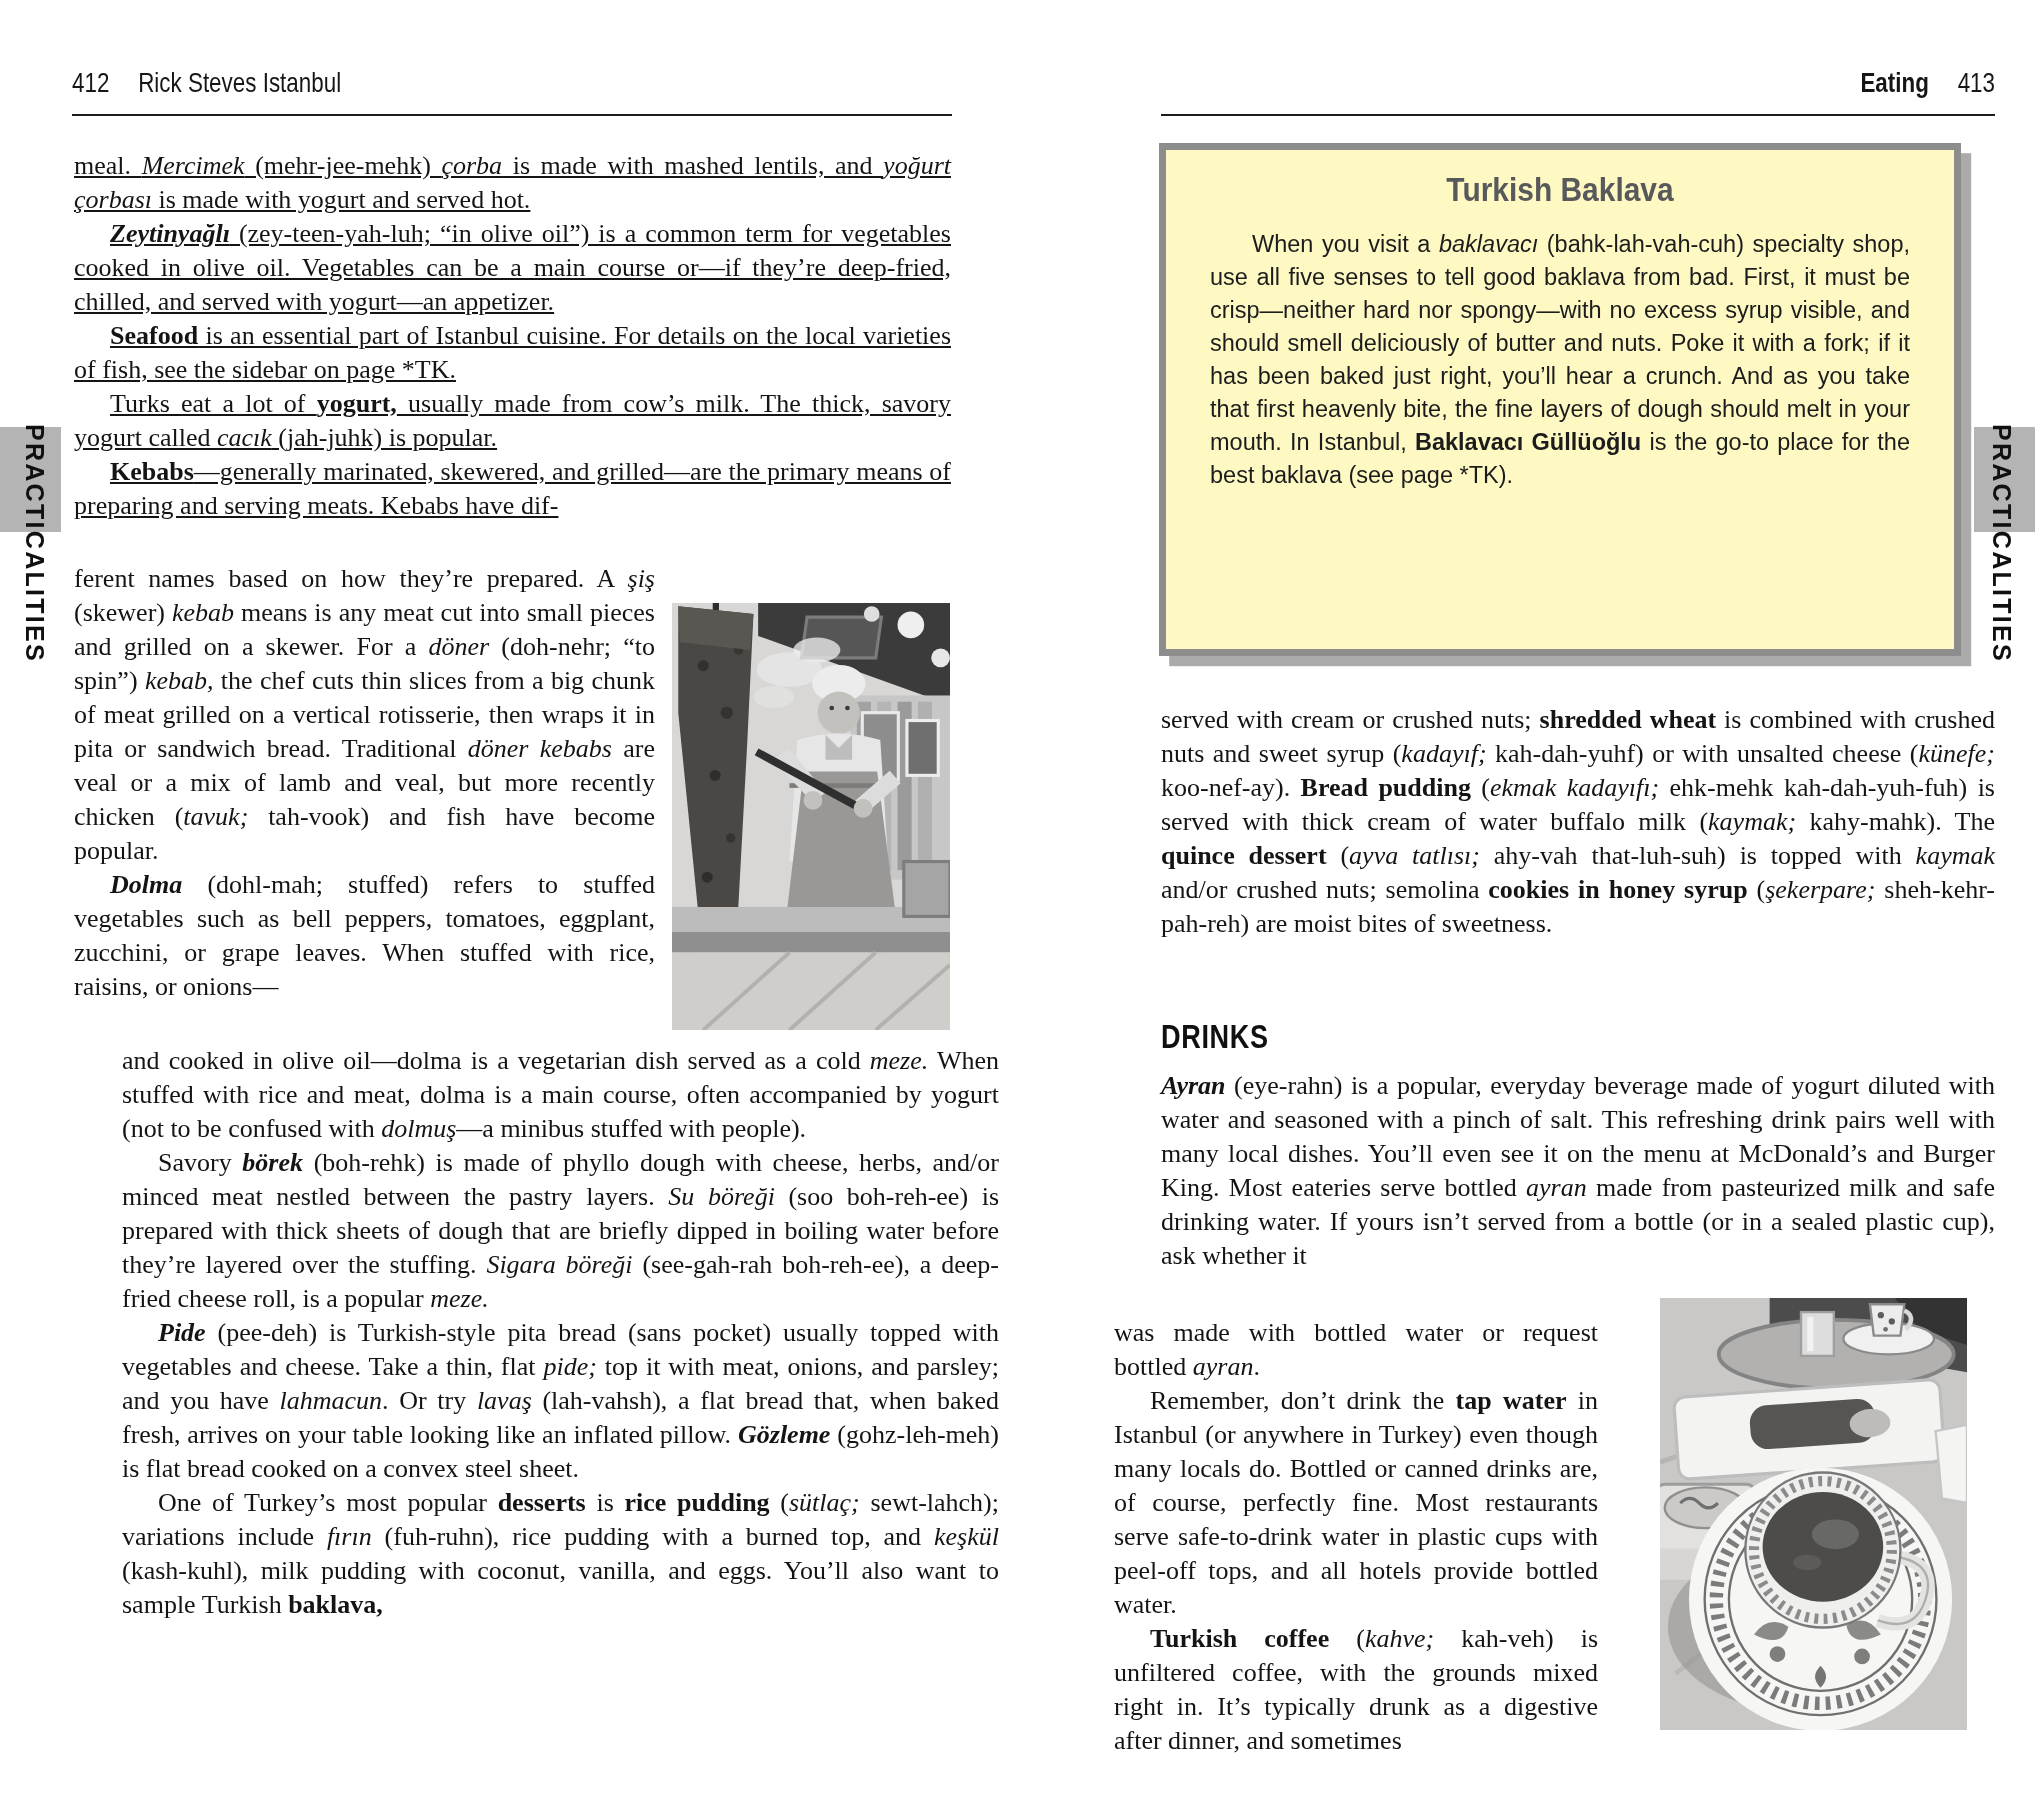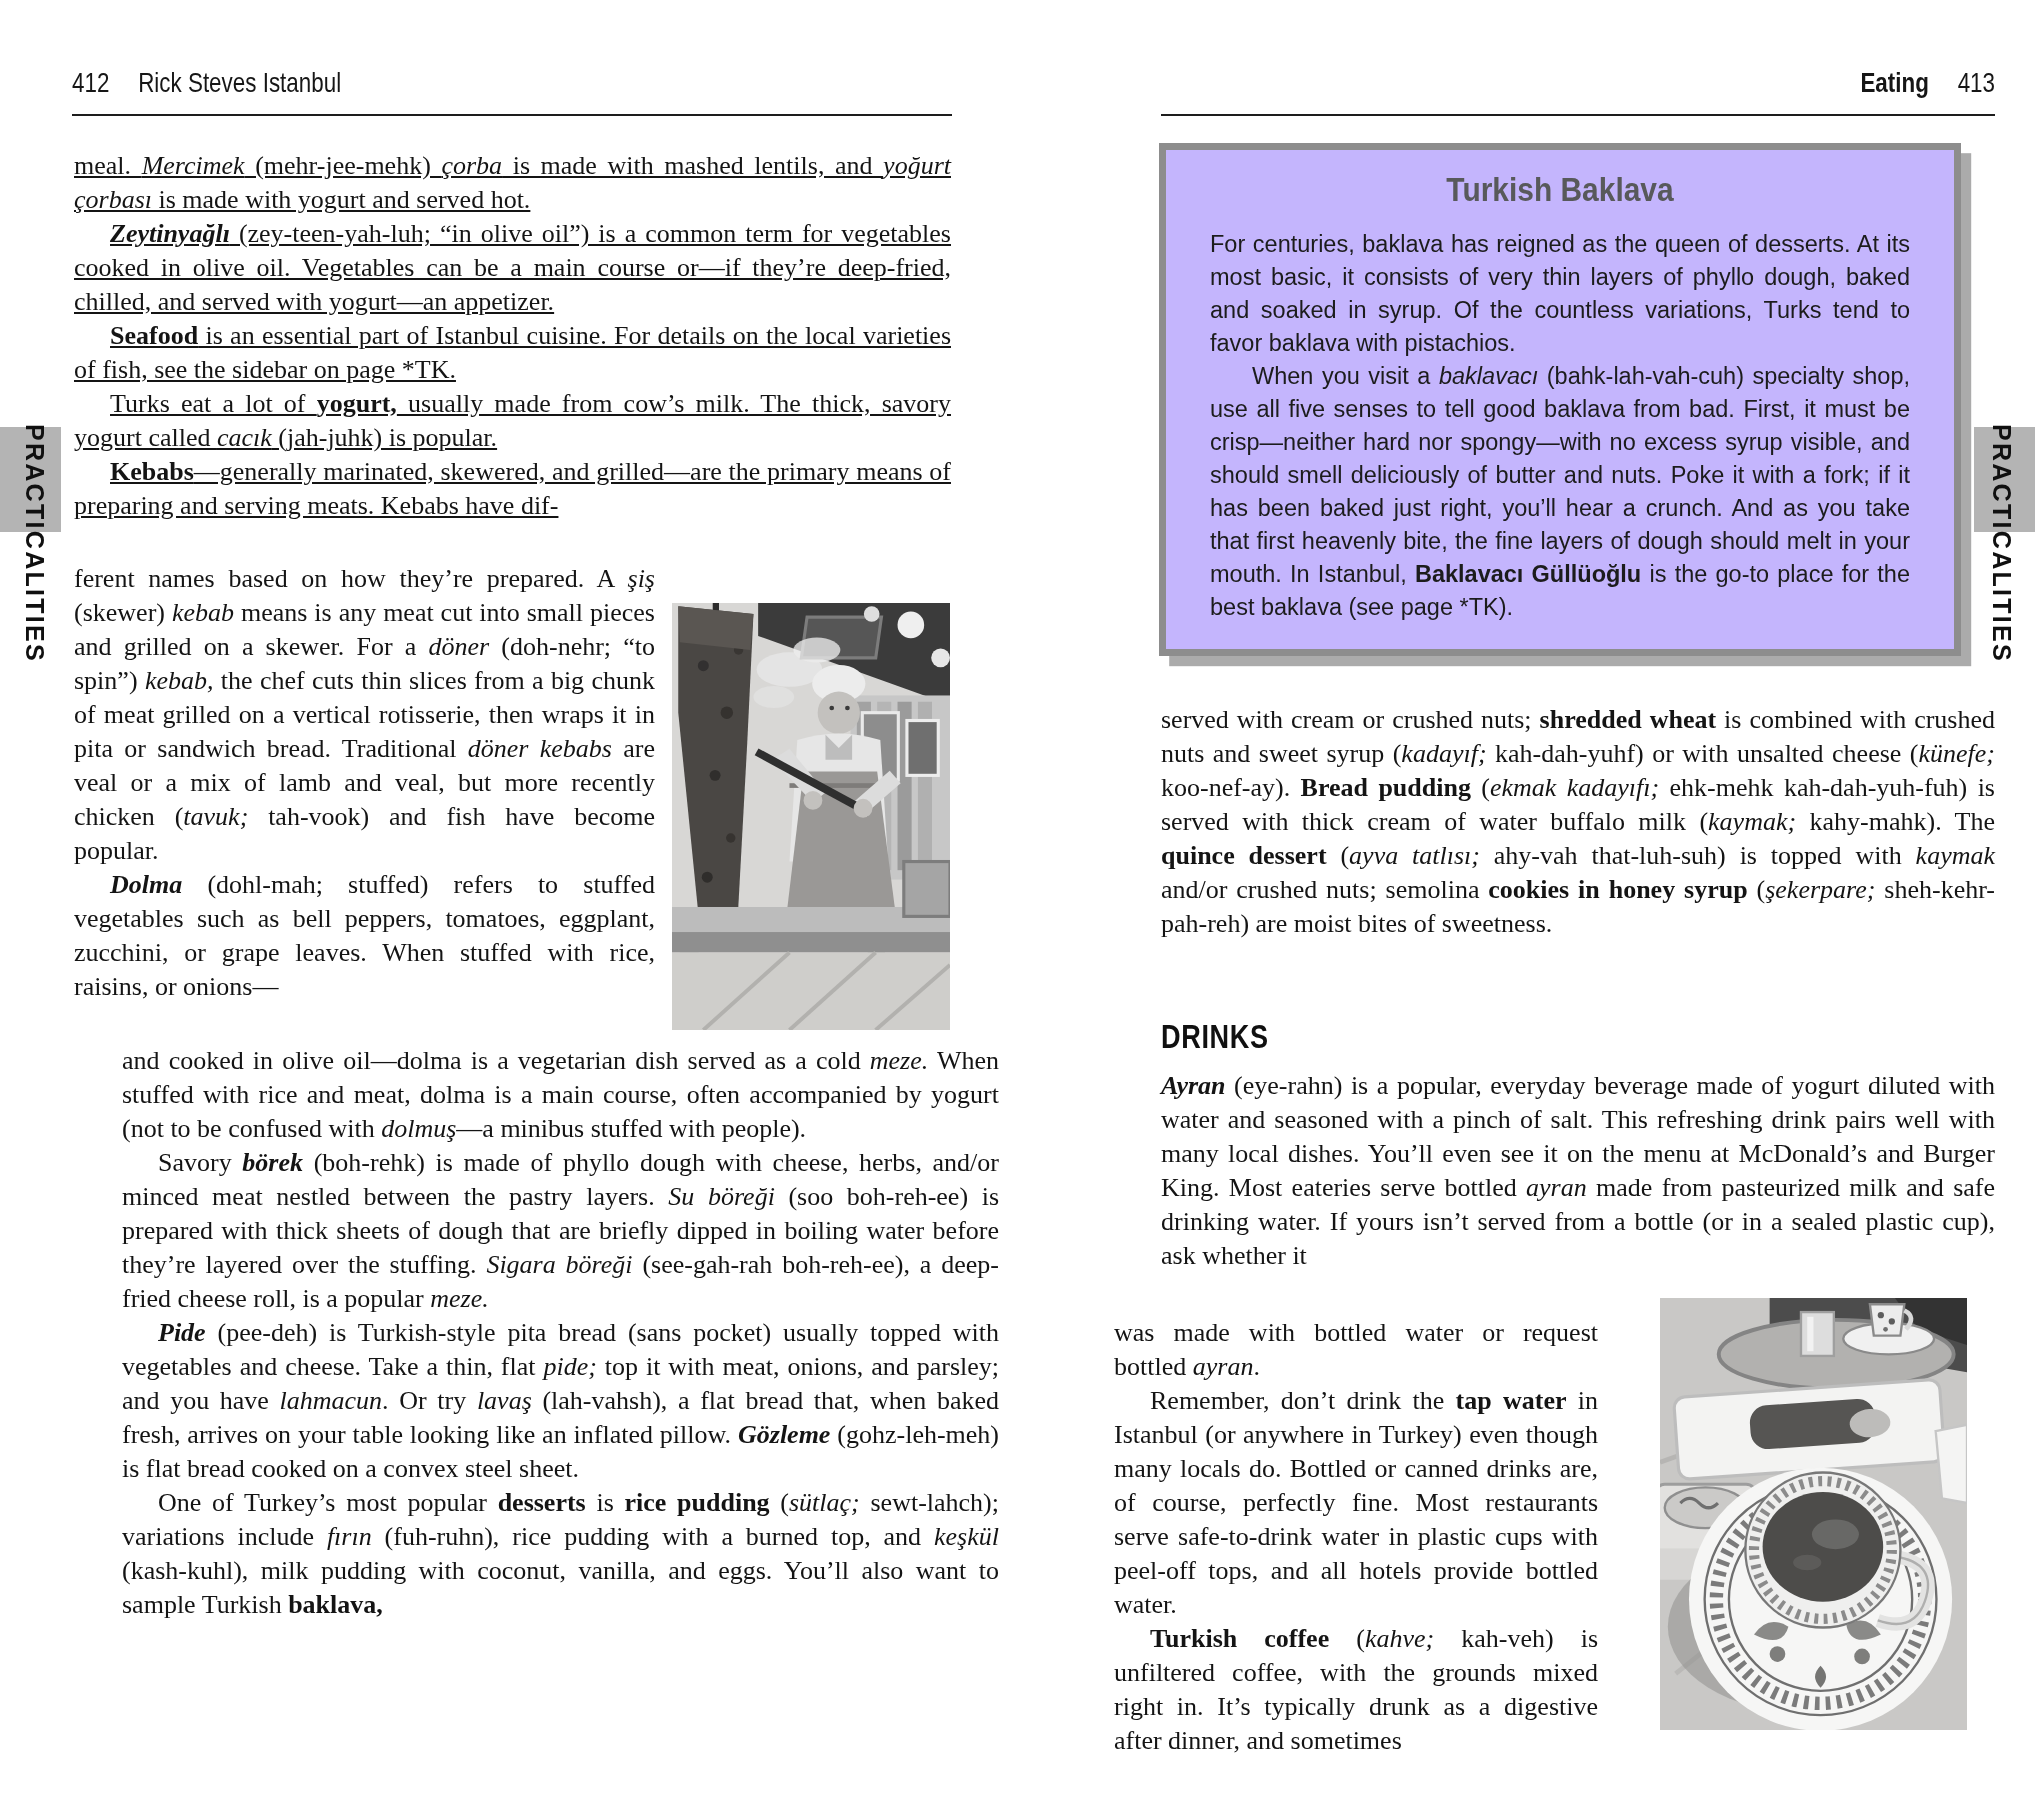--- a/index.html
+++ b/index.html
@@ -35,21 +35,21 @@
   .blk-r-full2{left:1161px;top:1069px;width:834px;font-family:Liberation Serif, serif;}
   .blk-r-narrow{left:1114px;top:1310px;width:484px;margin-top:6px;}
   
   .drinks-heading{
     left:1161px;top:1018px;font-family:"Liberation Sans",sans-serif;
     font-weight:700;font-size:33px;color:#101010;
     transform:scaleX(.82);transform-origin:left center;letter-spacing:0.8px;
   }
   
   .sidebar{
-    left:1159px;top:143px;width:788px;height:499px;background:#c4b5fd;
+    left:1159px;top:143px;width:788px;height:499px;background:#fef9c3;
     border:7px solid #8d8d8d;box-shadow:10.2px 10.2px 0 #ababab;
   }
   .sidebar-title{
     font-family:"Liberation Sans",sans-serif;font-weight:700;font-size:34px;
     color:#58595b;text-align:center;margin-top:20.4px;transform:scaleX(.88);
   }
   .sidebar-body{
     font-family:"Liberation Sans",sans-serif;font-size:23.5px;line-height:33px;
     text-align:justify;padding:19px 44px 0 44px;color:#1c1c1c;
   }
@@ -175,21 +175,20 @@
 <div class="abs header-rule rule-right"></div>
 
 <div class="abs tab-rect tab-rect-right"></div>
 <div class="abs vwrap vwrap-right">
   <span class="vlabel">PRACTICALITIES</span>
 </div>
 
 <div class="abs sidebar">
   <div class="sidebar-title">Turkish Baklava</div>
   <div class="sidebar-body">
-    <p><span>For centuries, baklava has reigned as the queen of desserts. At its most basic, it consists of very thin layers of phyllo dough, baked and soaked in syrup. Of the countless variations, Turks tend to favor baklava with pistachios.</span></p>
     <p class="ind"><span>When you visit a </span><span class="run-i">baklavacı</span><span> (bahk-lah-vah-cuh) specialty shop, use all five senses to tell good baklava from bad. First, it must be crisp—neither hard nor spongy—with no excess syrup visible, and should smell deliciously of butter and nuts. Poke it with a fork; if it has been baked just right, you’ll hear a crunch. And as you take that first heavenly bite, the fine layers of dough should melt in your mouth. In Istanbul, </span><span class="run-b">Baklavacı Güllüoğlu</span><span> is the go-to place for the best baklava (see page *TK).</span></p>
   </div>
 </div>
 
 <div class="abs serif-body blk-r-full1">
   <p><span>served with cream or crushed nuts; </span><span class="run-b">shredded wheat</span><span> is combined with crushed nuts and sweet syrup (</span><span class="run-i">kadayıf;</span><span> kah-dah-yuhf) or with unsalted cheese (</span><span class="run-i">künefe;</span><span> koo-nef-ay). </span><span class="run-b">Bread pudding</span><span> (</span><span class="run-i">ekmak kadayıfı;</span><span> ehk-mehk kah-dah-yuh-fuh) is served with thick cream of water buffalo milk (</span><span class="run-i">kaymak;</span><span> kahy-mahk). The </span><span class="run-b">quince dessert</span><span> (</span><span class="run-i">ayva tatlısı;</span><span> ahy-vah that-luh-suh) is topped with </span><span class="run-i">kaymak</span><span> and/or crushed nuts; semolina </span><span class="run-b">cookies in honey syrup</span><span> (</span><span class="run-i">şekerpare;</span><span> sheh-kehr-pah-reh) are moist bites of sweetness.</span></p>
 </div>
 
 <div class="abs drinks-heading">DRINKS</div>
 

